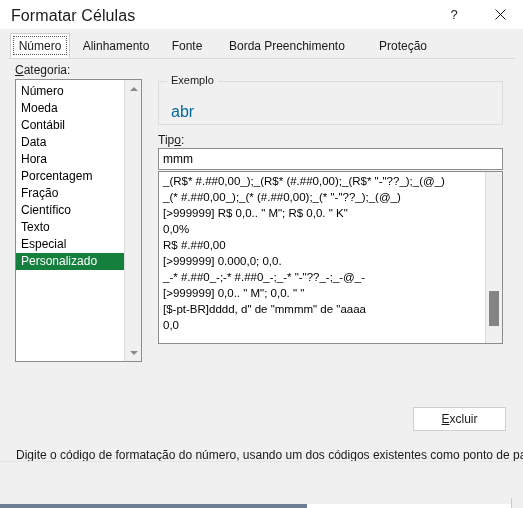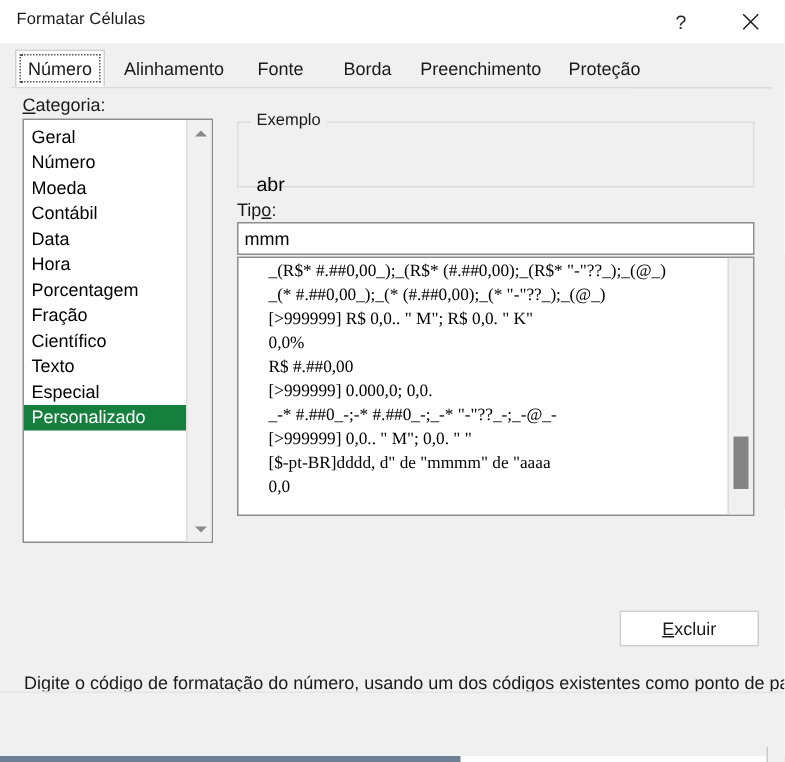--- a/index.html
+++ b/index.html
@@ -27,21 +27,21 @@
   .titlebar {
     position: absolute;
     left: 0; top: 0;
     width: 523px; height: 29px;
     background: #ffffff;
     border-bottom: 1px solid #f0f0f0;
   }
   .title-text {
     position: absolute;
     left: 11px; top: 7px;
-    font-size: 11px;
+    font-size: 16px;
     color: #1a1a1a;
     letter-spacing: 0.1px;
   }
   .tb-btn {
     position: absolute;
     top: 0;
     width: 46px; height: 29px;
     display: flex;
     align-items: center;
     justify-content: center;
@@ -172,23 +172,23 @@
   .example-legend {
     position: absolute;
     left: 167px; top: 15px;
     background: #f0f0f0;
     padding: 0 4px;
     font-size: 11px;
     color: #1a1a1a;
   }
   .example-value {
     position: absolute;
-    left: 171px; top: 56px;
-    font-size: 13px;
-    color: #000000;
+    left: 171px; top: 44px;
+    font-size: 16px;
+    color: #0369a1;
   }
 
   
   .tipo-label { left: 158px; top: 74px; }
   .tipo-input {
     position: absolute;
     left: 158px; top: 89px;
     width: 345px; height: 22px;
     background: #ffffff;
     border: 1px solid #8d8d8d;
@@ -212,27 +212,26 @@
   }
   .code-list {
     position: absolute;
     left: 0; top: 0;
     width: 326px;
     padding-top: 1px;
   }
   .code-item {
     height: 16px;
     line-height: 16px;
-    padding-left: 20px;
+    padding-left: 4px;
     font-size: 11.5px;
     color: #000;
     white-space: nowrap;
     overflow: hidden;
     cursor: default;
-    font-family: Liberation Serif, serif;
   }
   .code-scroll {
     position: absolute;
     right: 0; top: 0;
     width: 17px; height: 171px;
     background: #f0f0f0;
     border-left: 1px solid #dcdcdc;
     box-sizing: border-box;
   }
   .code-thumb {
@@ -329,35 +328,34 @@
     </div>
     <div class="tab" style="left:74px; width:84px;">
       <span>Alinhamento</span>
     </div>
     <div class="tab" style="left:158px; width:58px;">
       <span>Fonte</span>
     </div>
     <div class="tab" style="left:216px; width:58px;align-items:center;">
       <span>Borda</span>
     </div>
-    <div class="tab" style="left:274px; width:93px;justify-content:center;">
+    <div class="tab" style="left:258px; width:93px;justify-content:center;">
       <span>Preenchimento</span>
     </div>
     <div class="tab" style="left:367px; width:72px;">
       <span>Proteção</span>
     </div>
   </div>
 
   <div class="panel">
 
     <div class="lbl" style="left:15px; top:4px;"><span class="ul">C</span><span>ategoria:</span></div>
 
     <div class="catbox">
       <div class="cat-list">
-        <div class="cat-item">Geral</div>
         <div class="cat-item">Número</div>
         <div class="cat-item">Moeda</div>
         <div class="cat-item">Contábil</div>
         <div class="cat-item">Data</div>
         <div class="cat-item">Hora</div>
         <div class="cat-item">Porcentagem</div>
         <div class="cat-item">Fração</div>
         <div class="cat-item">Científico</div>
         <div class="cat-item">Texto</div>
         <div class="cat-item">Especial</div>

